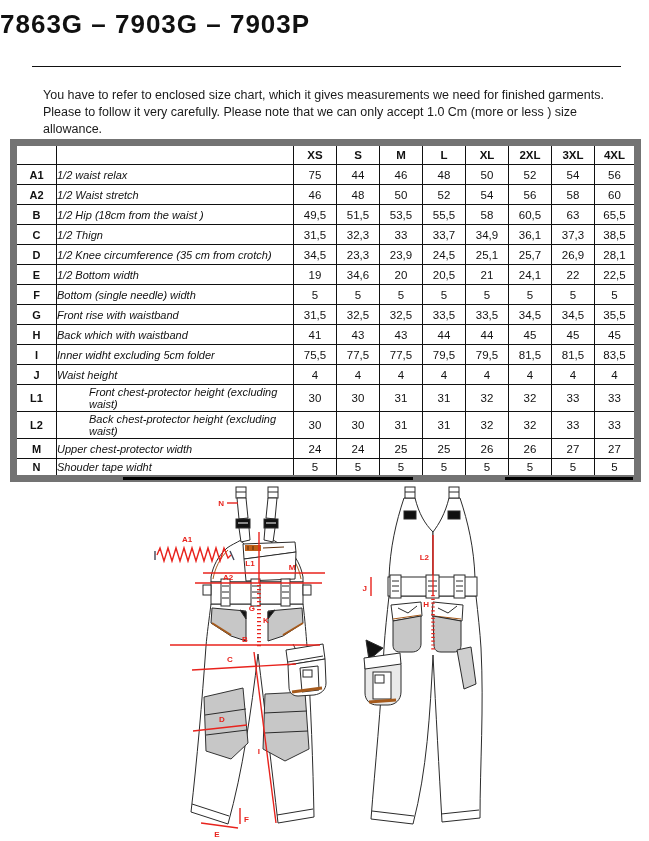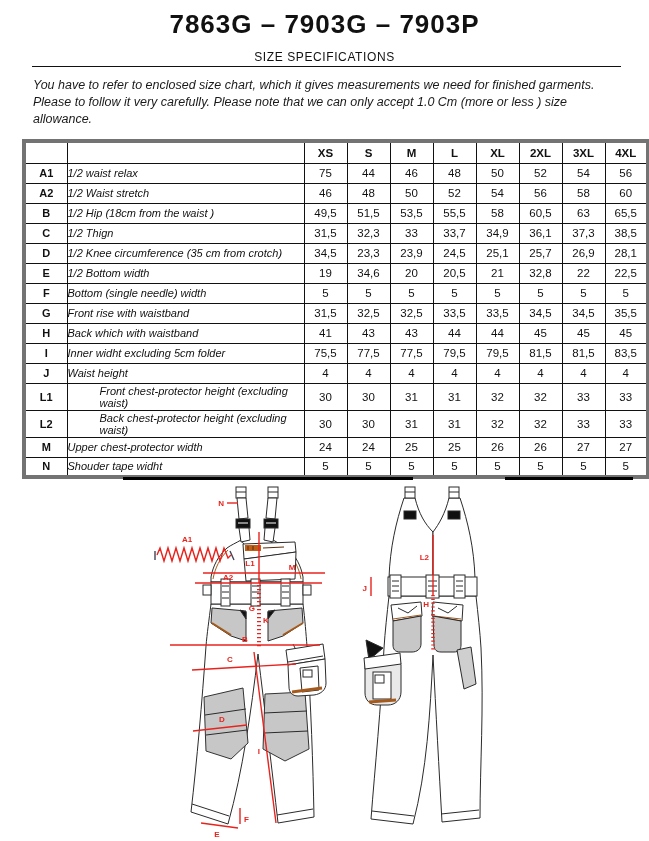--- a/index.html
+++ b/index.html
@@ -1,30 +1,30 @@
 <!DOCTYPE html>
 <html><head>
 <meta charset="utf-8">
 <style>
   html,body{margin:0;padding:0;background:#ffffff;}
   body{width:649px;height:841px;position:relative;font-family:"Liberation Sans",sans-serif;color:#111;}
   .page{position:absolute;inset:0;background:#fff;overflow:hidden;}
 
-  .title{position:absolute;top:9px;left:0;width:649px;text-align:center;
+  .title{position:absolute;top:9px;left:0;width:649px;
          font-size:26px;font-weight:bold;letter-spacing:1px;margin:0;}
   .subtitle{position:absolute;top:50px;left:0;width:649px;text-align:center;
             font-size:12px;letter-spacing:.6px;}
   .rule{position:absolute;top:66px;left:32px;width:589px;border-top:1.5px solid #111;}
 
-  .intro{position:absolute;top:77px;left:33px;width:578px;margin:0;
-         font-size:12.5px;line-height:17px;color:#1a1a1a;font-style:italic;}
-
-  table.sizes{position:absolute;top:139px;left:22px;width:623px;
+  .intro{position:absolute;top:77px;left:33px;width:578px;margin:10px;
+         font-size:12.5px;line-height:17px;color:#1a1a1a;}
+
+  table.sizes{position:absolute;top:139px;left:10px;width:623px;
               border-collapse:collapse;table-layout:fixed;
-              border:4px solid #737373;font-size:11px;}
+              border:7px solid #737373;font-size:11px;}
   table.sizes th,table.sizes td{border:1px solid #111;padding:0;overflow:hidden;}
   table.sizes thead tr{height:22px;}
   table.sizes tbody tr{height:20px;}
   table.sizes tbody tr.tall{height:27px;}
   th.size-h{font-weight:bold;font-size:11.5px;text-align:center;}
   td.code{font-weight:bold;text-align:center;font-size:11px;}
   td.desc{text-align:left;padding:1px 4px 1px 6px;white-space:nowrap;font-size:11px;line-height:12px;font-style:italic;}
   tr.tall td.desc{white-space:normal;padding-left:32px;}
   td.val{text-align:center;font-size:11.5px;}
 
@@ -34,21 +34,20 @@
 
   svg.diagram{position:absolute;left:0;top:482px;}
   svg.diagram text{font-family:"Liberation Sans",sans-serif;font-size:8px;font-weight:bold;}
 </style>
 </head>
 <body>
 
 <div class="page">
 
   <h1 class="title">7863G – 7903G – 7903P</h1>
-  <div class="subtitle">SIZE SPECIFICATIONS</div>
   <div class="rule"></div>
 
   <p class="intro">You have to refer to enclosed size chart, which it gives measurements we need for finished garments. Please to follow it very carefully. Please note that we can only accept 1.0 Cm (more or less ) size allowance.</p>
 
   <table class="sizes">
     <colgroup>
       <col style="width:43px">
         <col style="width:237px">
       <col style="width:43px">
         <col style="width:43px">
@@ -135,21 +134,21 @@
           <td class="val">28,1</td>
         </tr>
         <tr>
           <td class="code">E</td>
           <td class="desc">1/2 Bottom width</td>
           <td class="val">19</td>
           <td class="val">34,6</td>
           <td class="val">20</td>
           <td class="val">20,5</td>
           <td class="val">21</td>
-          <td class="val">32,8</td>
+          <td class="val">24,1</td>
           <td class="val">22</td>
           <td class="val">22,5</td>
         </tr>
         <tr>
           <td class="code">F</td>
           <td class="desc">Bottom (single needle) width</td>
           <td class="val">5</td>
           <td class="val">5</td>
           <td class="val">5</td>
           <td class="val">5</td>

